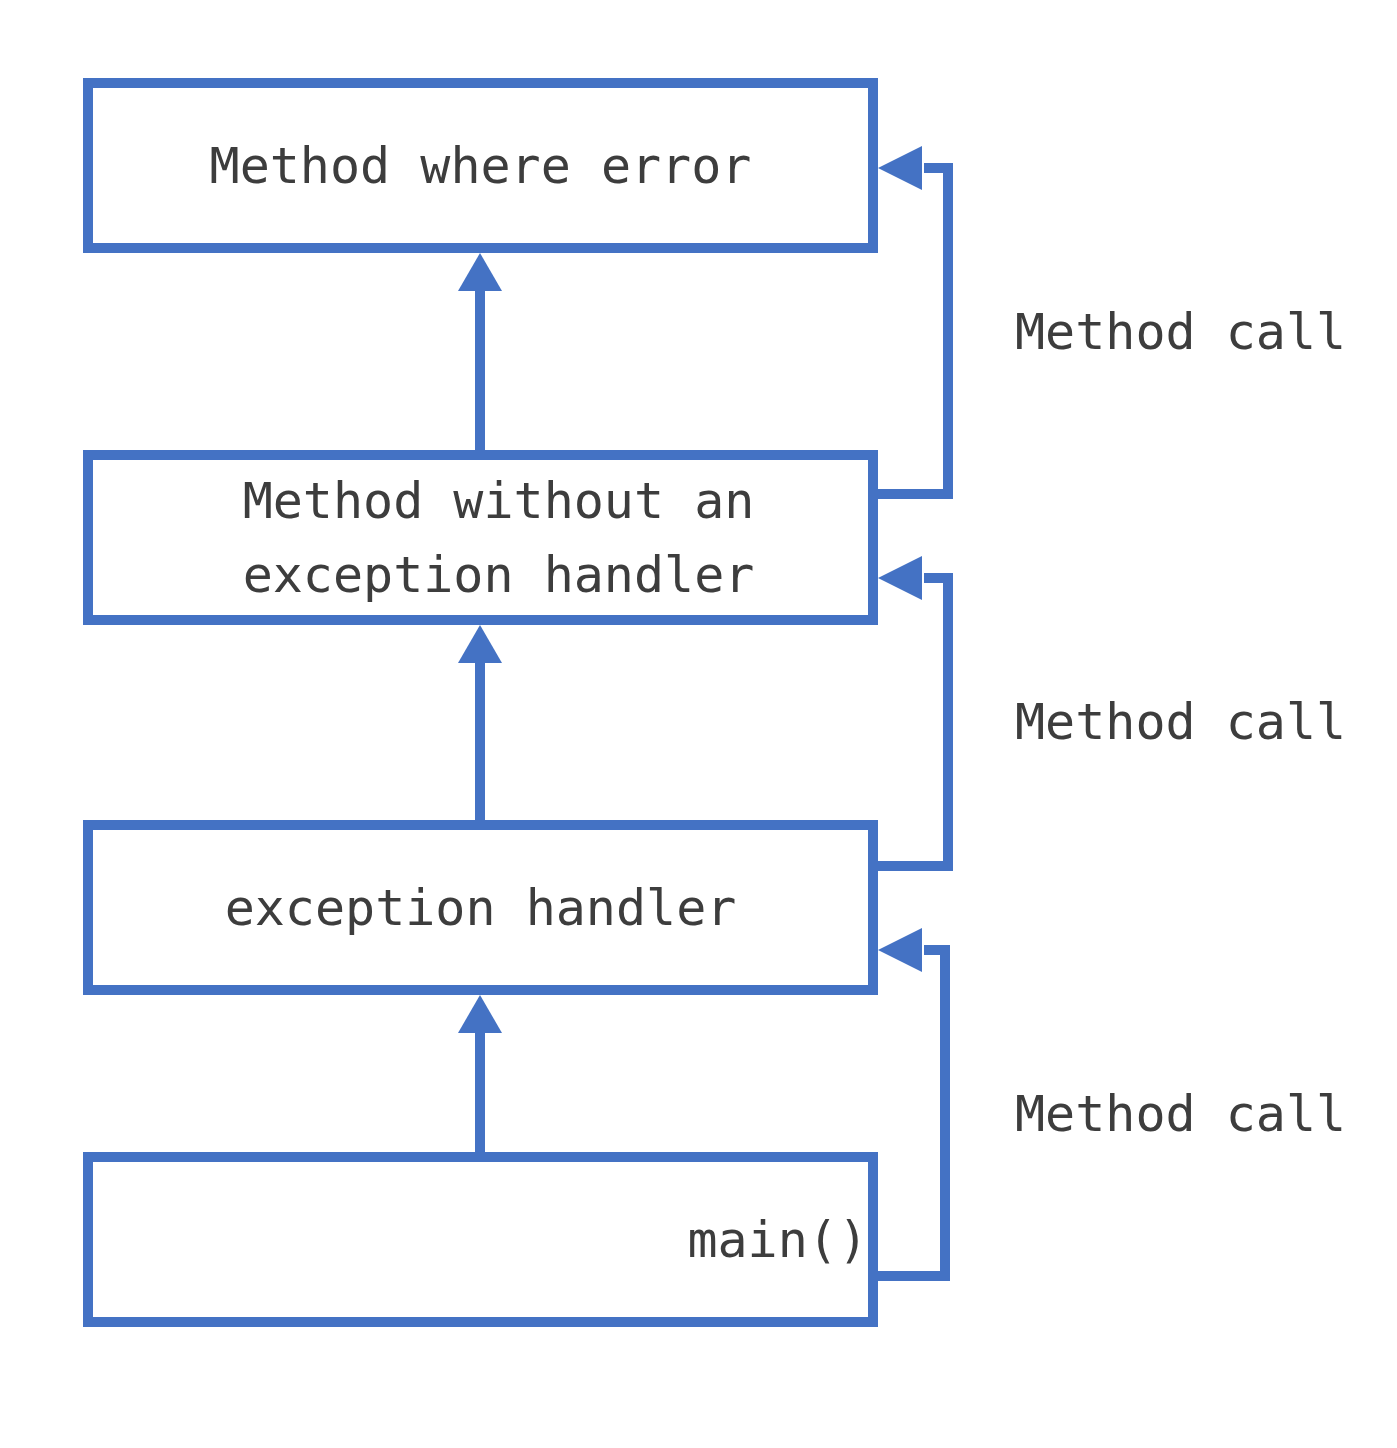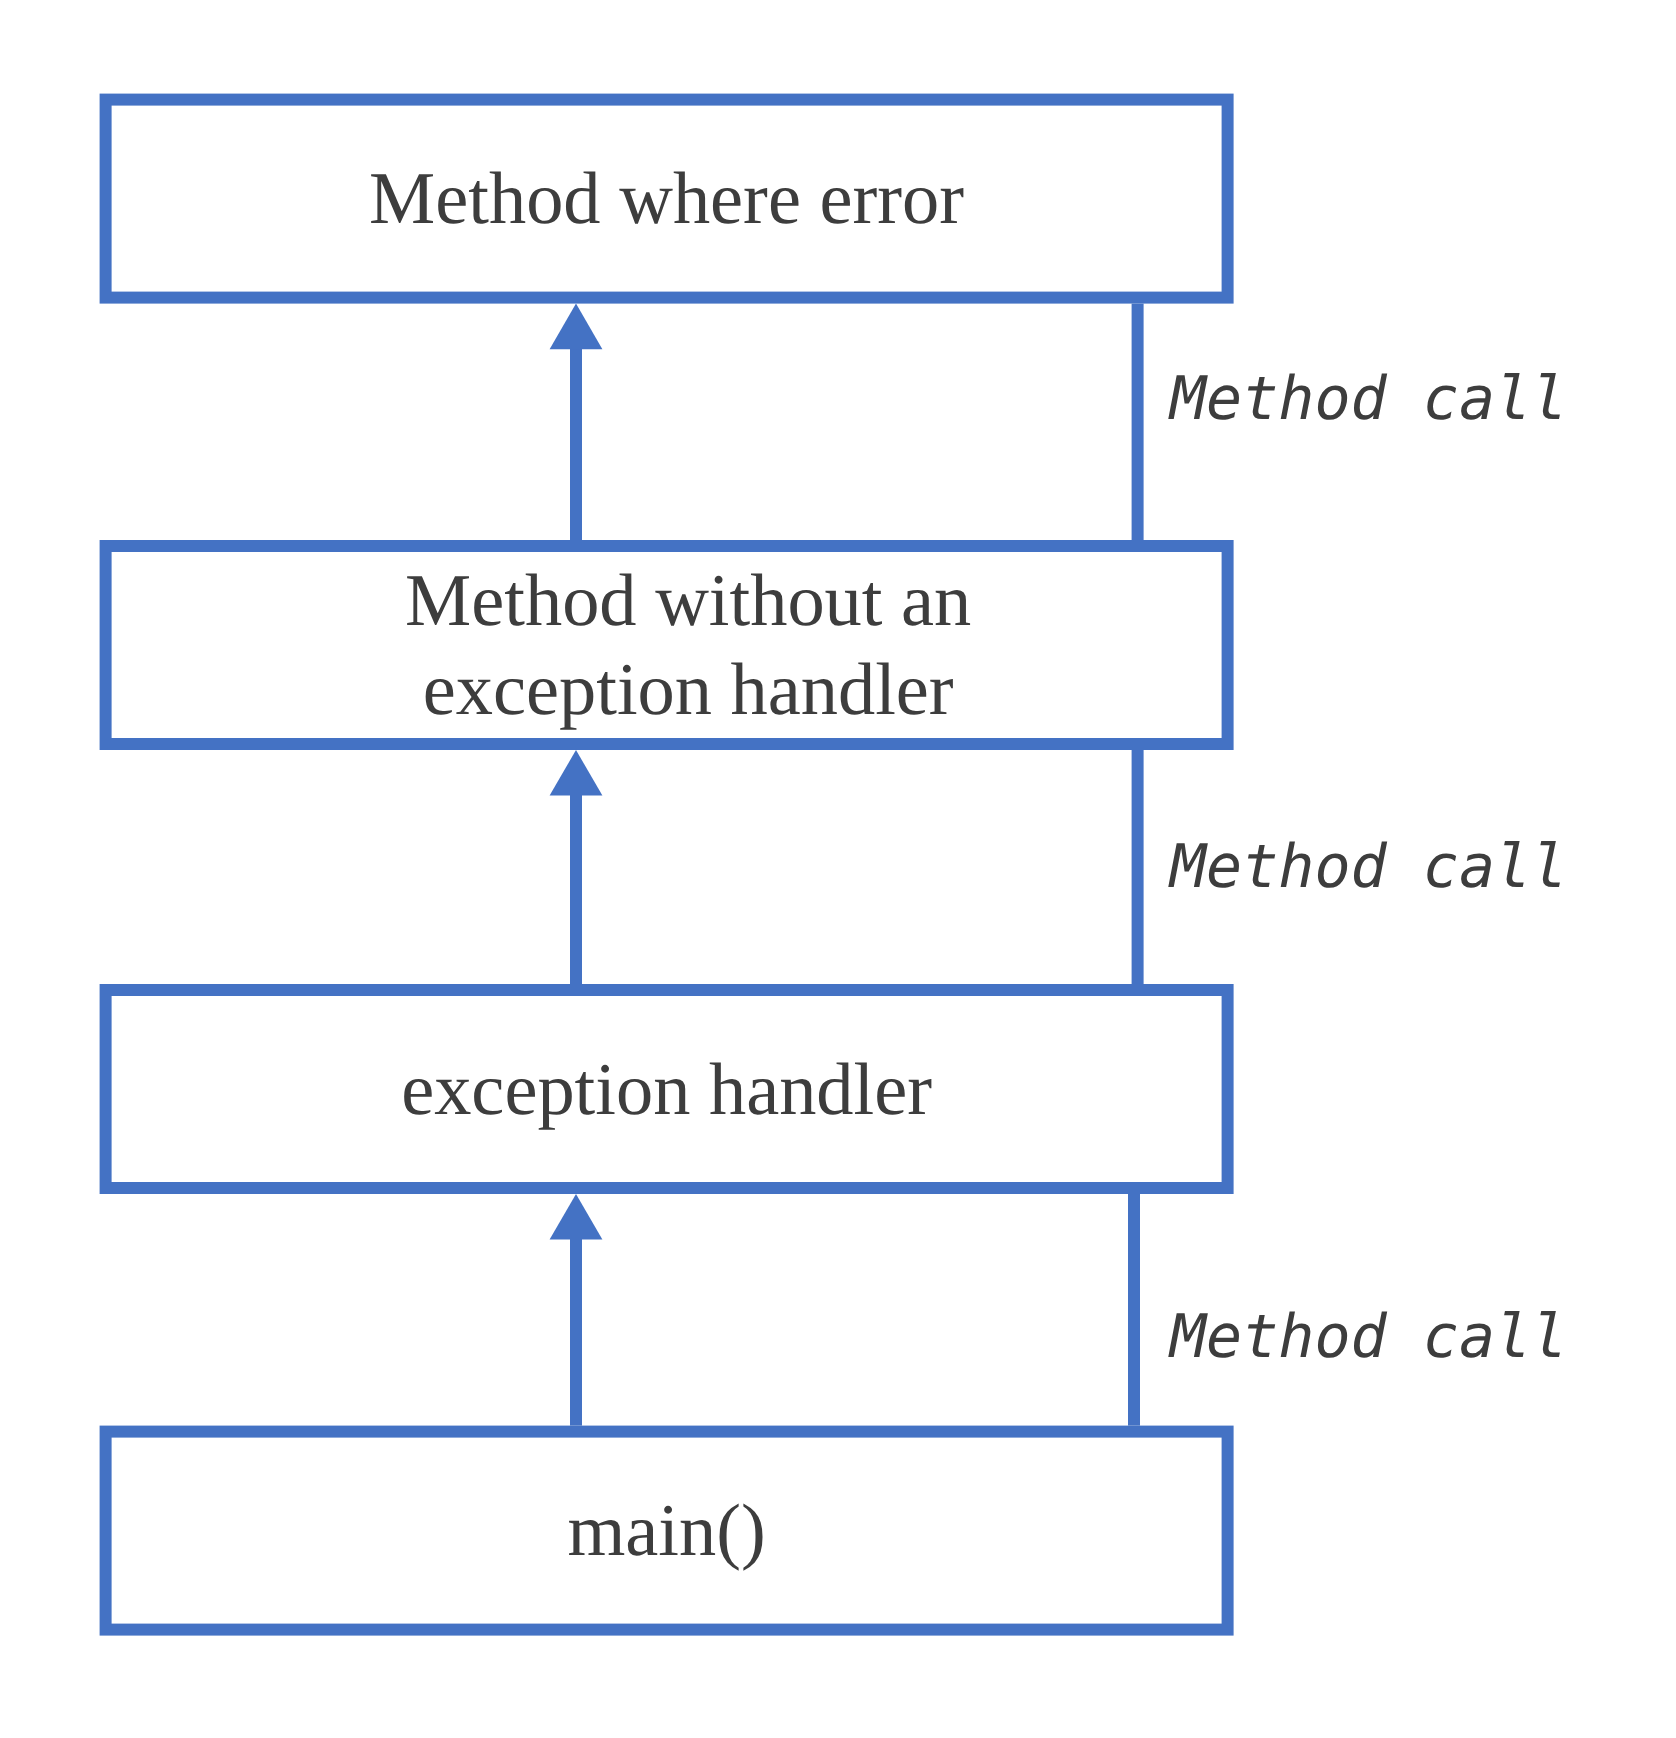--- a/index.html
+++ b/index.html
@@ -13,37 +13,36 @@
     width:1397px;height:1448px;
     background:var(--bg);
     overflow:hidden;
     font-family:"DejaVu Sans Mono","Liberation Mono",monospace;
   }
   .connectors{position:absolute;left:0;top:0;width:1397px;height:1448px;}
   .connectors .shaft{fill:var(--accent);}
   .connectors .head{fill:var(--accent);stroke:none;}
   .connectors .elbow{fill:none;stroke:var(--accent);stroke-width:10;}
   .box{
-    position:absolute;left:83px;width:945px;height:175px;
+    position:absolute;left:83px;width:795px;height:175px;
     box-sizing:border-box;
     border:10px solid var(--accent);
     background:#ffffff;
     display:flex;flex-direction:column;align-items:center;justify-content:center;
     color:var(--ink);
-    font-size:62px;line-height:74px;
-    text-align:center;white-space:nowrap;font-family:Liberation Serif, serif;
+    font-size:50px;line-height:74px;
+    text-align:center;white-space:nowrap;
   }
   .box1{top:78px;}
   .box2{top:450px;padding-left:36px;}
   .box3{top:820px;}
-  .box4{top:1188px;}
+  .box4{top:1152px;align-items:flex-end;}
   .mc-label{
-    position:absolute;left:975px;
+    position:absolute;left:1015px;
     color:var(--ink);
-    font-style:italic;
     font-size:50px;line-height:48px;
     white-space:nowrap;
   }
   .mc1{top:308px;}
   .mc2{top:698px;}
   .mc3{top:1090px;}
 </style>
 </head>
 <body>
 

